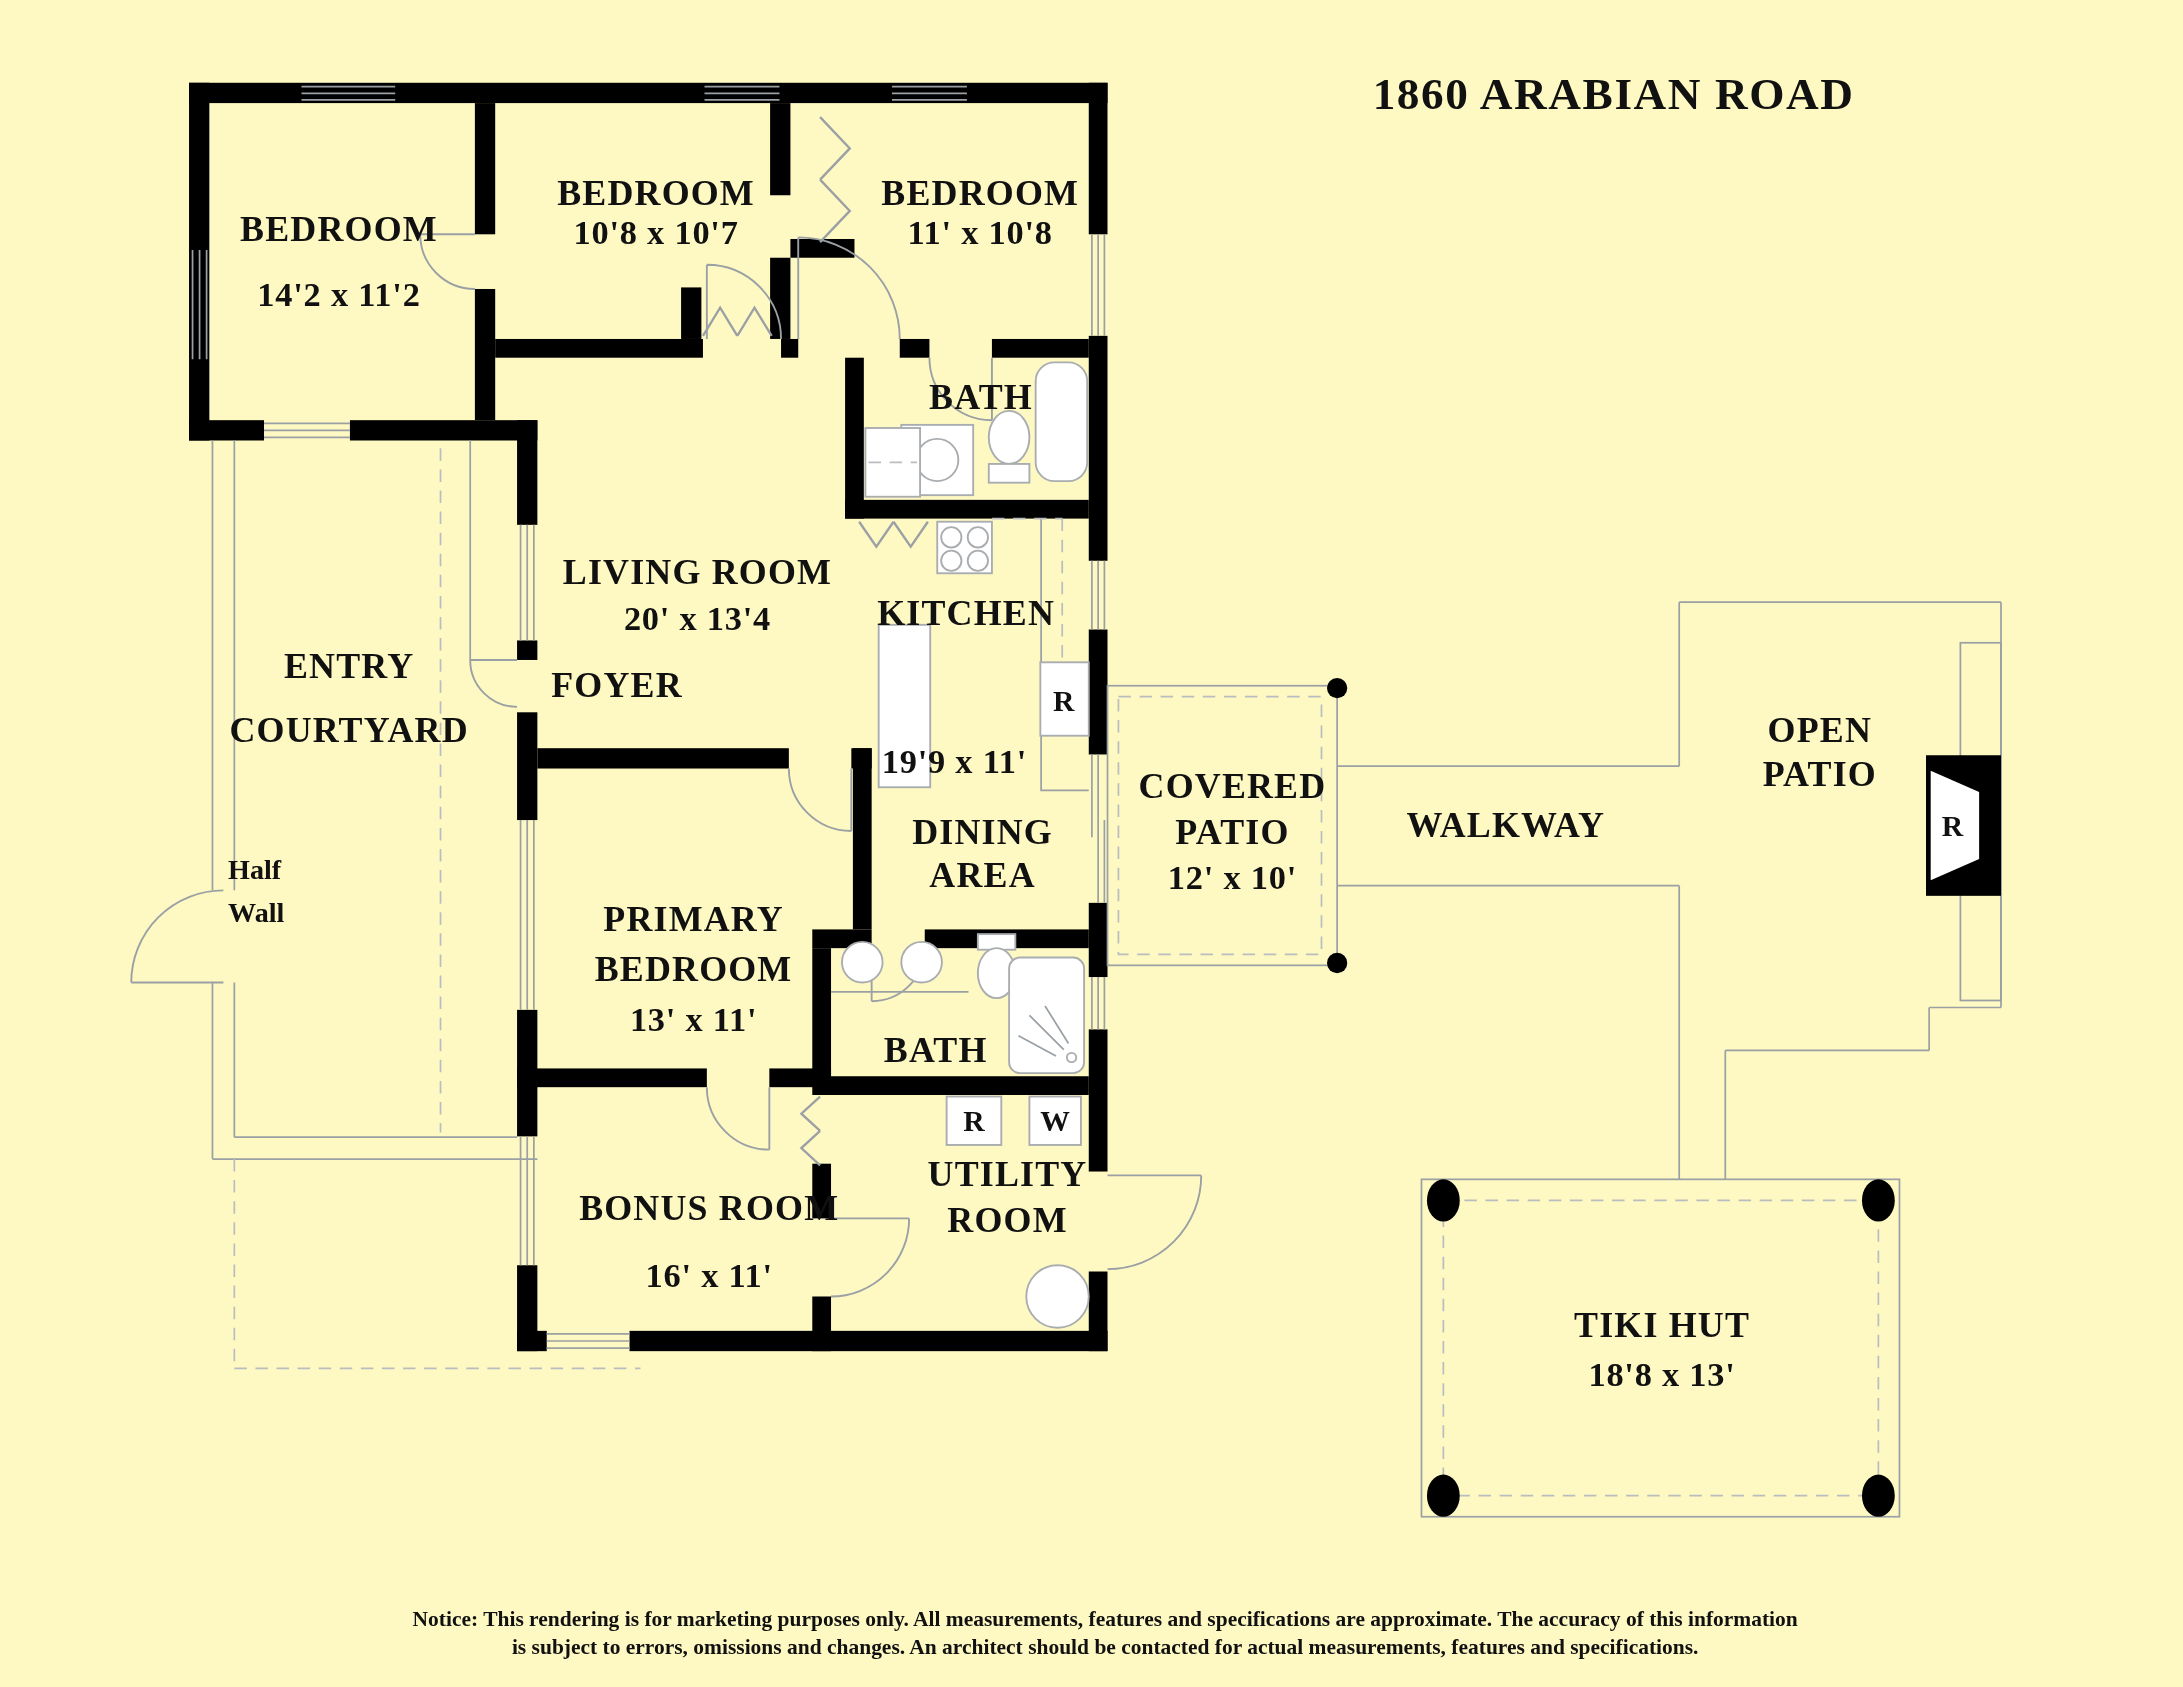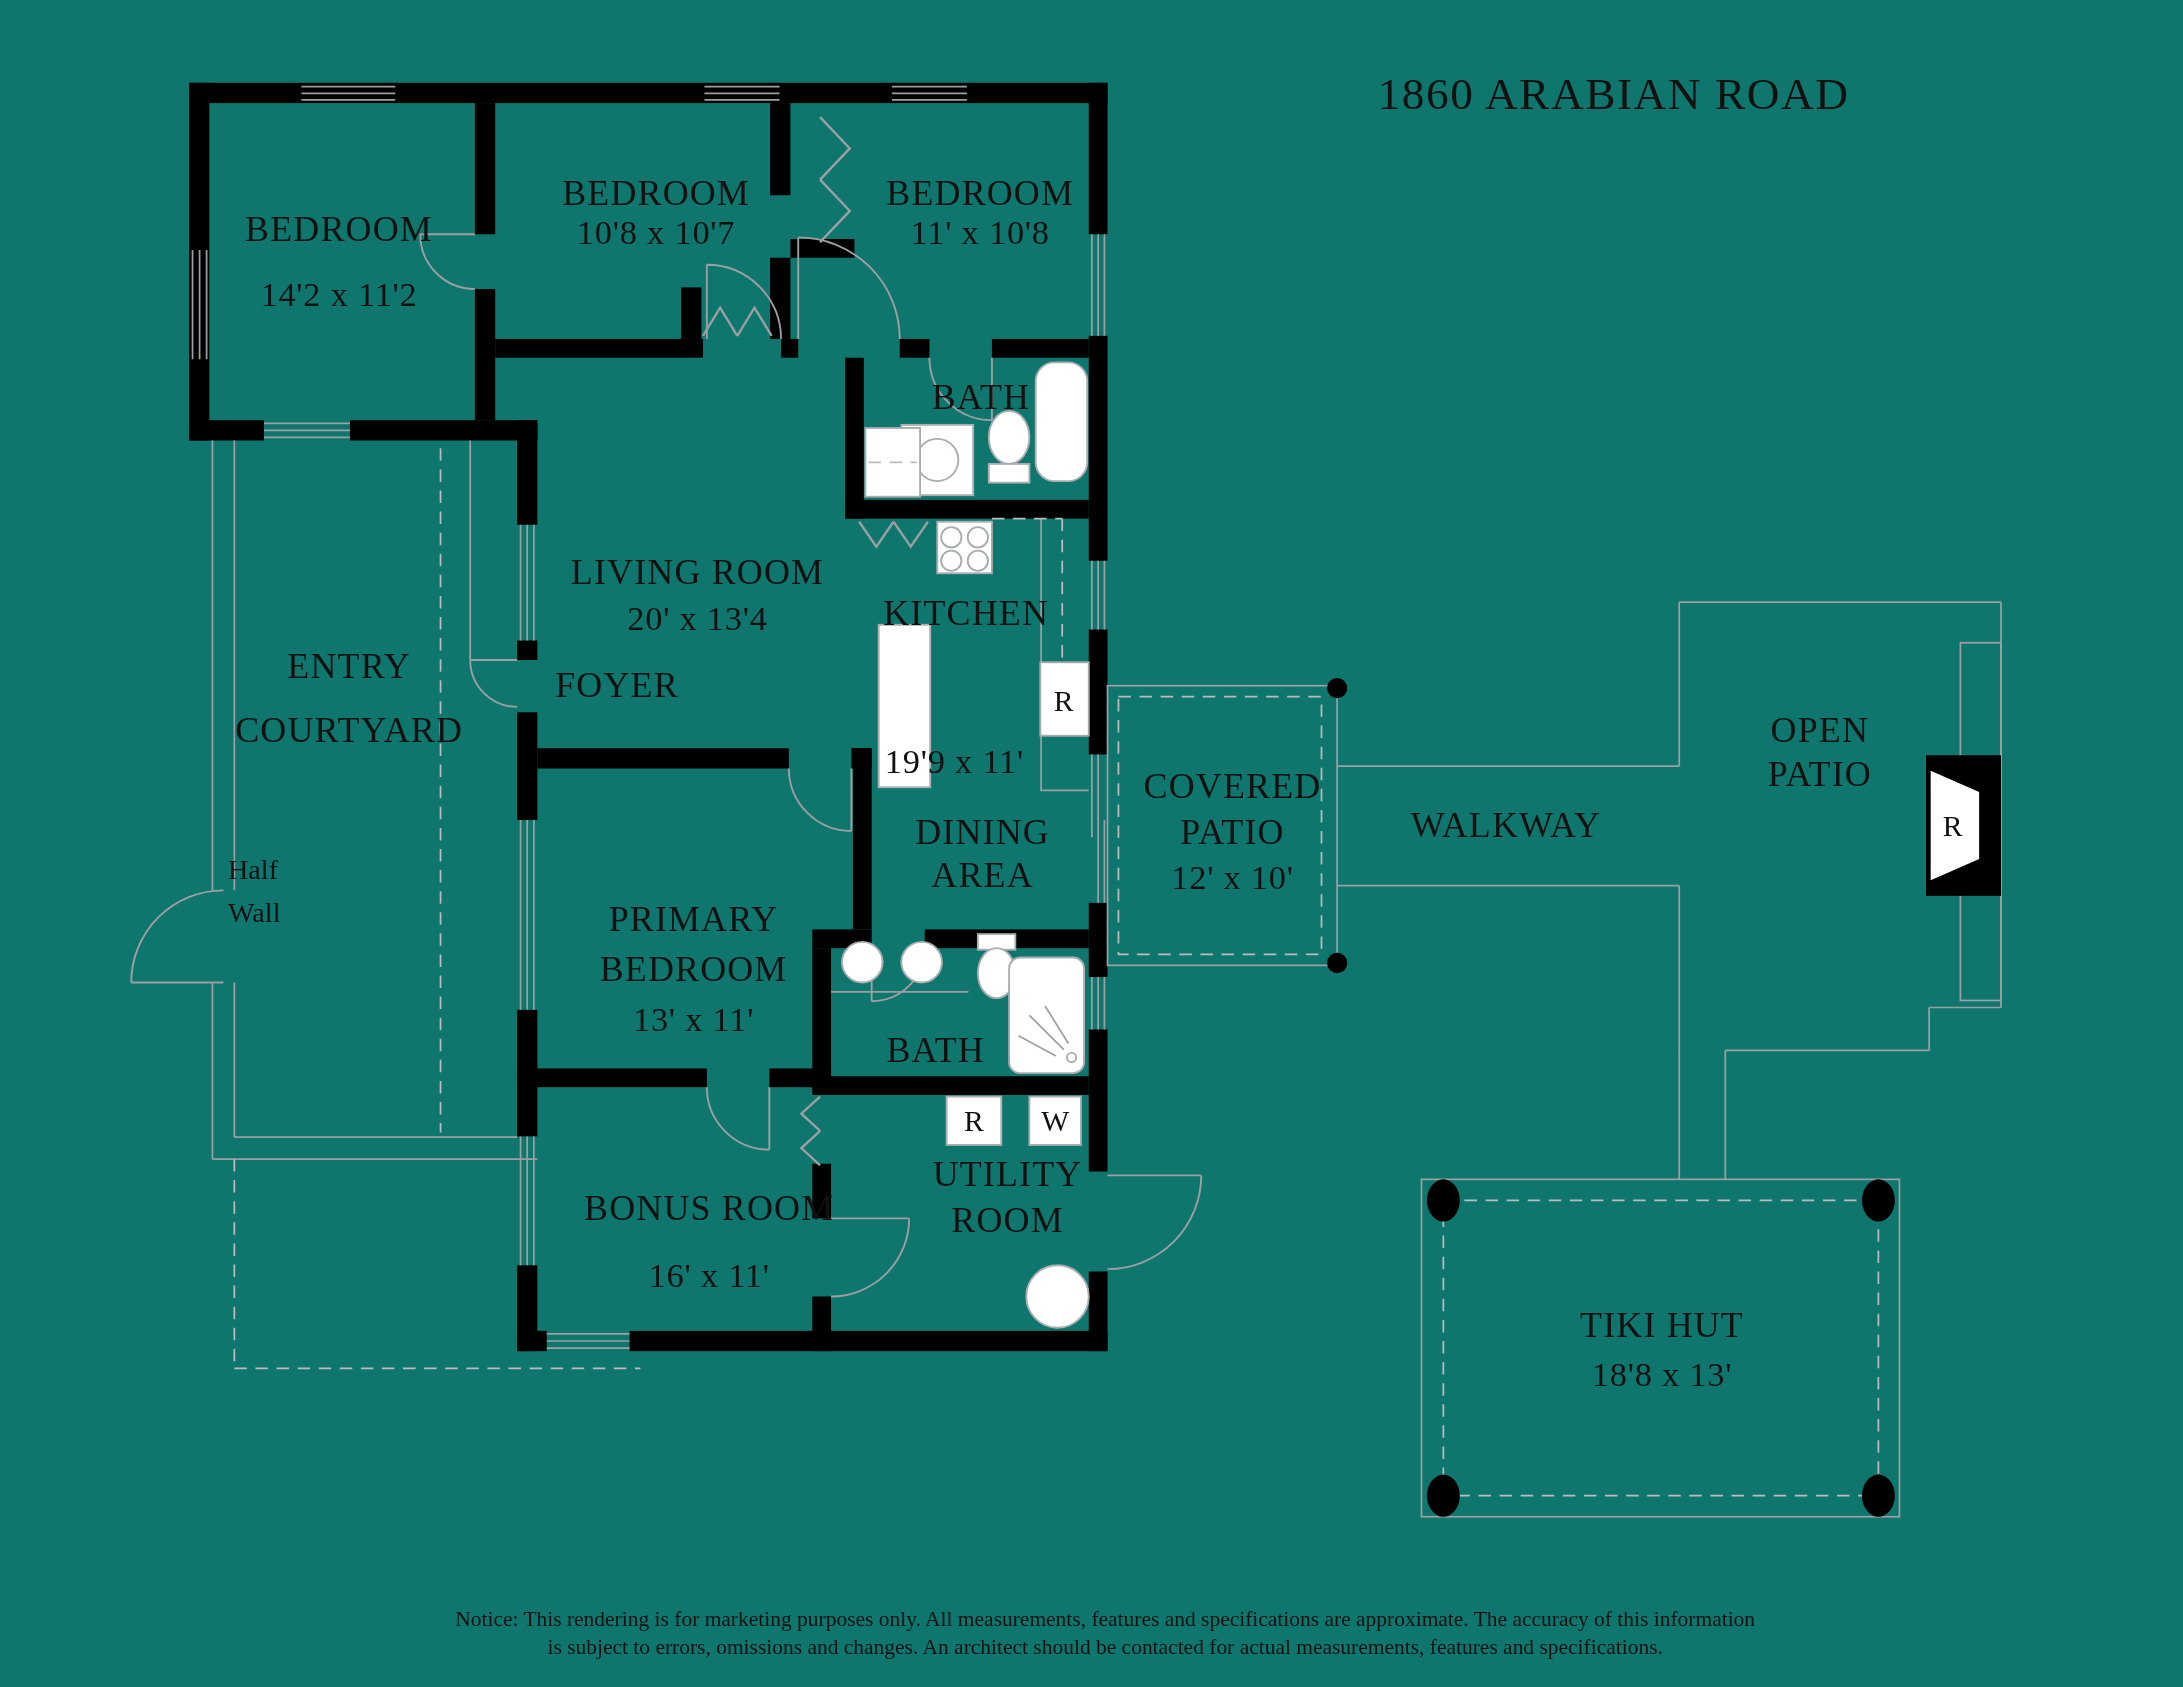--- a/index.html
+++ b/index.html
@@ -1,16 +1,16 @@
 <!DOCTYPE html>
 <html style="font-size:12.5px"><head>
 <meta charset="utf-8">
 <style>
   html,body{margin:0;padding:0;background:#ffffff;}
-  .stage{position:relative;width:2183px;height:1687px;background:#0f766e;overflow:hidden;}
+  .stage{position:relative;width:2183px;height:1687px;background:#fef9c3;overflow:hidden;font-weight:bold;}
   svg{display:block;}
   text{fill:#111111;font-family:"Liberation Serif","DejaVu Serif",serif;}
   .title{font-size:58px;letter-spacing:2px;}
   .room{font-size:46px;letter-spacing:1.5px;}
   .dims{font-size:44px;letter-spacing:1px;}
   .small{font-size:36px;}
   .app{font-size:38px;}
   .notice{font-size:27.5px;}
   .wall{fill:#000000;stroke:none;}
   .thin{stroke:#9aa0a4;stroke-width:2.2;fill:none;}

